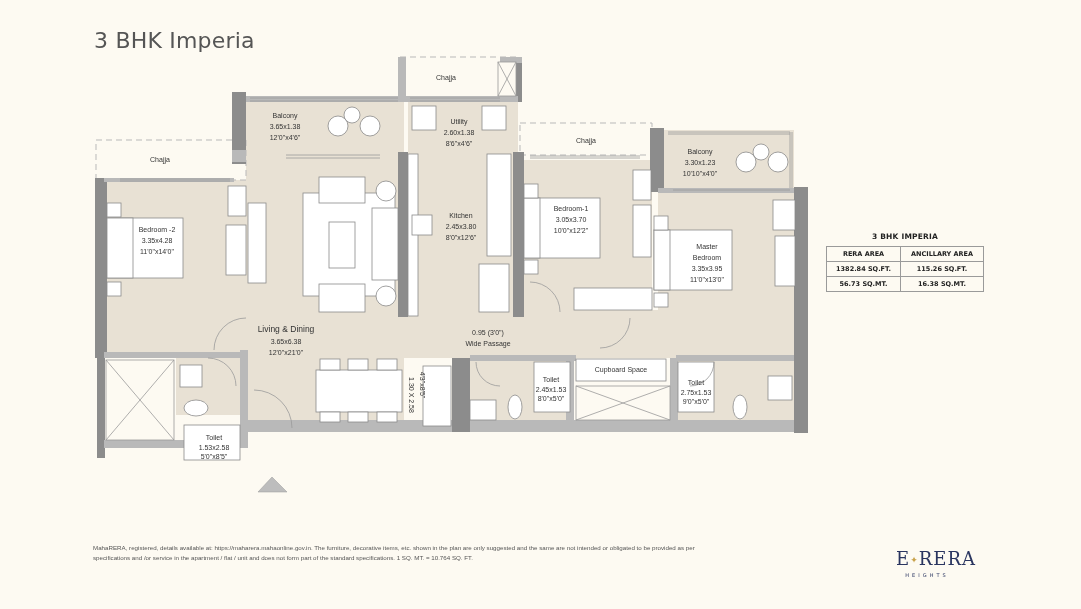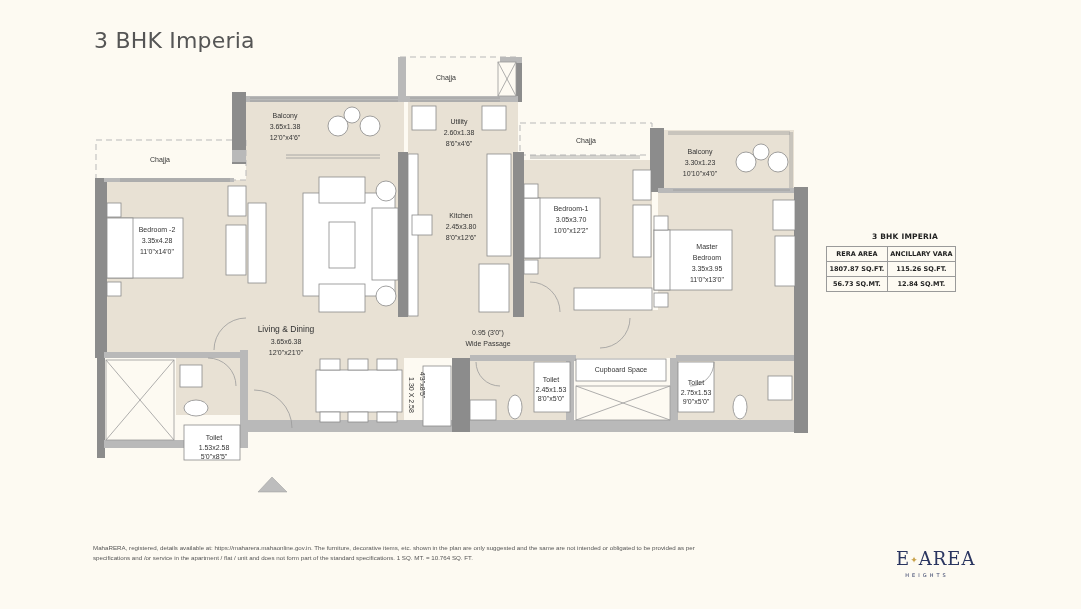--- a/index.html
+++ b/index.html
@@ -20,21 +20,21 @@
     .plan text { font-family: "Liberation Sans", sans-serif; fill: #333; }
     .area-table-wrap {
       position: absolute; left: 826px; top: 232px; width: 158px;
       font-family: "DejaVu Sans", sans-serif;
     }
     .area-table-title {
       text-align: center; font-size: 7.5px; font-weight: bold; color: #222;
       margin-bottom: 5px; letter-spacing: 0.2px;
     }
     table.area-table {
-      border-collapse: collapse; width: 130px; font-size: 6.5px; font-weight: bold; color: #222;
+      border-collapse: collapse; width: 158px; font-size: 6.5px; font-weight: bold; color: #222;
     }
     table.area-table th, table.area-table td {
       border: 1px solid #9a9a9a; padding: 3px 2px; text-align: center; white-space: nowrap;
     }
     .disclaimer {
       position: absolute; left: 93px; top: 543px; width: 640px;
       font-size: 6.2px; line-height: 10px; color: #555;
     }
     .brand {
       position: absolute; left: 896px; top: 550px; width: 62px; text-align: center;
@@ -265,34 +265,34 @@
     <text transform="translate(420,385) rotate(90)">4'3"x8'5"</text>
   </g>
 </svg>
 
 <div class="area-table-wrap">
   <div class="area-table-title">3 BHK IMPERIA</div>
   <table class="area-table">
     <tbody>
         <tr>
       <th>RERA AREA</th>
-      <th>ANCILLARY VARA</th>
+      <th>ANCILLARY AREA</th>
     </tr>
     <tr>
-      <td>1807.87 SQ.FT.</td>
+      <td>1382.84 SQ.FT.</td>
       <td>115.26 SQ.FT.</td>
     </tr>
     <tr>
       <td>56.73 SQ.MT.</td>
-      <td>12.84 SQ.MT.</td>
+      <td>16.38 SQ.MT.</td>
     </tr>
   </tbody>
     </table>
 </div>
 
 <div class="disclaimer">MahaRERA, registered, details available at: https://maharera.mahaonline.gov.in. The furniture, decorative items, etc. shown in the plan are only suggested and the same are not intended or obligated to be provided as per specifications and /or service in the apartment / flat / unit and does not form part of the standard specifications. 1 SQ. MT. = 10.764 SQ. FT.</div>
 
 <div class="brand">
   <div class="brand-name">
-    <span>E</span><span class="brand-star">✦</span><span>AREA</span>
+    <span>E</span><span class="brand-star">✦</span><span>RERA</span>
   </div>
   <div class="brand-sub">HEIGHTS</div>
 </div>
 
 </body></html>

